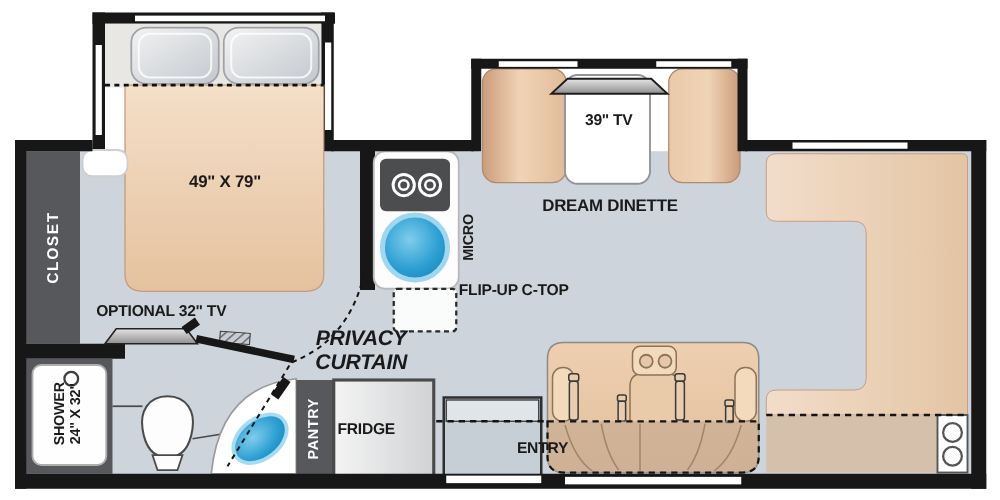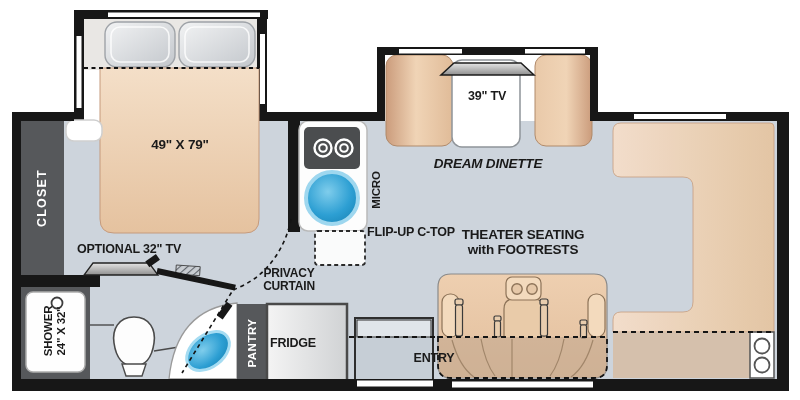--- a/index.html
+++ b/index.html
@@ -8,21 +8,21 @@
   #plan-svg{position:absolute;left:0;top:0;}
   .wall{fill:var(--wall,#171717);}
   .gray{fill:var(--cabinet-gray,#56585b);}
   .floorfill{fill:var(--floor,#cdd4dc);}
   #labels{position:absolute;inset:0;pointer-events:none;}
   .lbl{position:absolute;transform:translate(-50%,-50%);color:var(--text,#1a1a1a);
        font-weight:700;white-space:nowrap;text-align:center;letter-spacing:-.2px;line-height:1.12;}
   .lbl.rot{transform:translate(-50%,-50%) rotate(-90deg);}
   .lbl.white{color:#fff;letter-spacing:1.2px;}
   .lbl span{display:block;}
-  .s13{font-size:13.5px;} .s12{font-size:12.5px;} .s11{font-size:11.5px;} .s10{font-size:12px;}
+  .s13{font-size:13.5px;} .s12{font-size:12.5px;} .s11{font-size:11.5px;} .s10{font-size:17px;font-style:italic;}
   .cab{line-height:17.5px;font-size:13px;}
 </style>
 </head>
 <body>
 
 <div id="stage">
 <svg id="plan-svg" width="800" height="400" viewBox="0 0 800 400">
   <defs>
     <linearGradient id="gBed" x1="0" y1="0" x2="0" y2="1">
       <stop offset="0" stop-color="#f4dfc8"></stop>
@@ -214,19 +214,15 @@
   <div class="lbl s10" style="left:289px;top:280px;">
     <span>PRIVACY</span>
     <span>CURTAIN</span>
   </div>
   <div class="lbl rot s11" style="left:376px;top:190px;">MICRO</div>
   <div class="lbl s12" style="left:411px;top:232px;">FLIP-UP C-TOP</div>
   <div class="lbl rot white s11" style="left:252px;top:343px;letter-spacing:.5px;">PANTRY</div>
   <div class="lbl s12" style="left:293px;top:343px;">FRIDGE</div>
   <div class="lbl s12" style="left:394px;top:358px;margin-left:40px;">ENTRY</div>
   <div class="lbl s12" style="left:487px;top:96px;">39" TV</div>
-  <div class="lbl s13" style="left:488px;top:164px;font-style:italic;">DREAM DINETTE</div>
-  <div class="lbl s13" style="left:523px;top:242px;">
-    <span>THEATER SEATING</span>
-    <span>with FOOTRESTS</span>
-  </div>
+  <div class="lbl s13" style="left:488px;top:164px;">DREAM DINETTE</div>
 </div>
 </div>
 
 </body></html>

